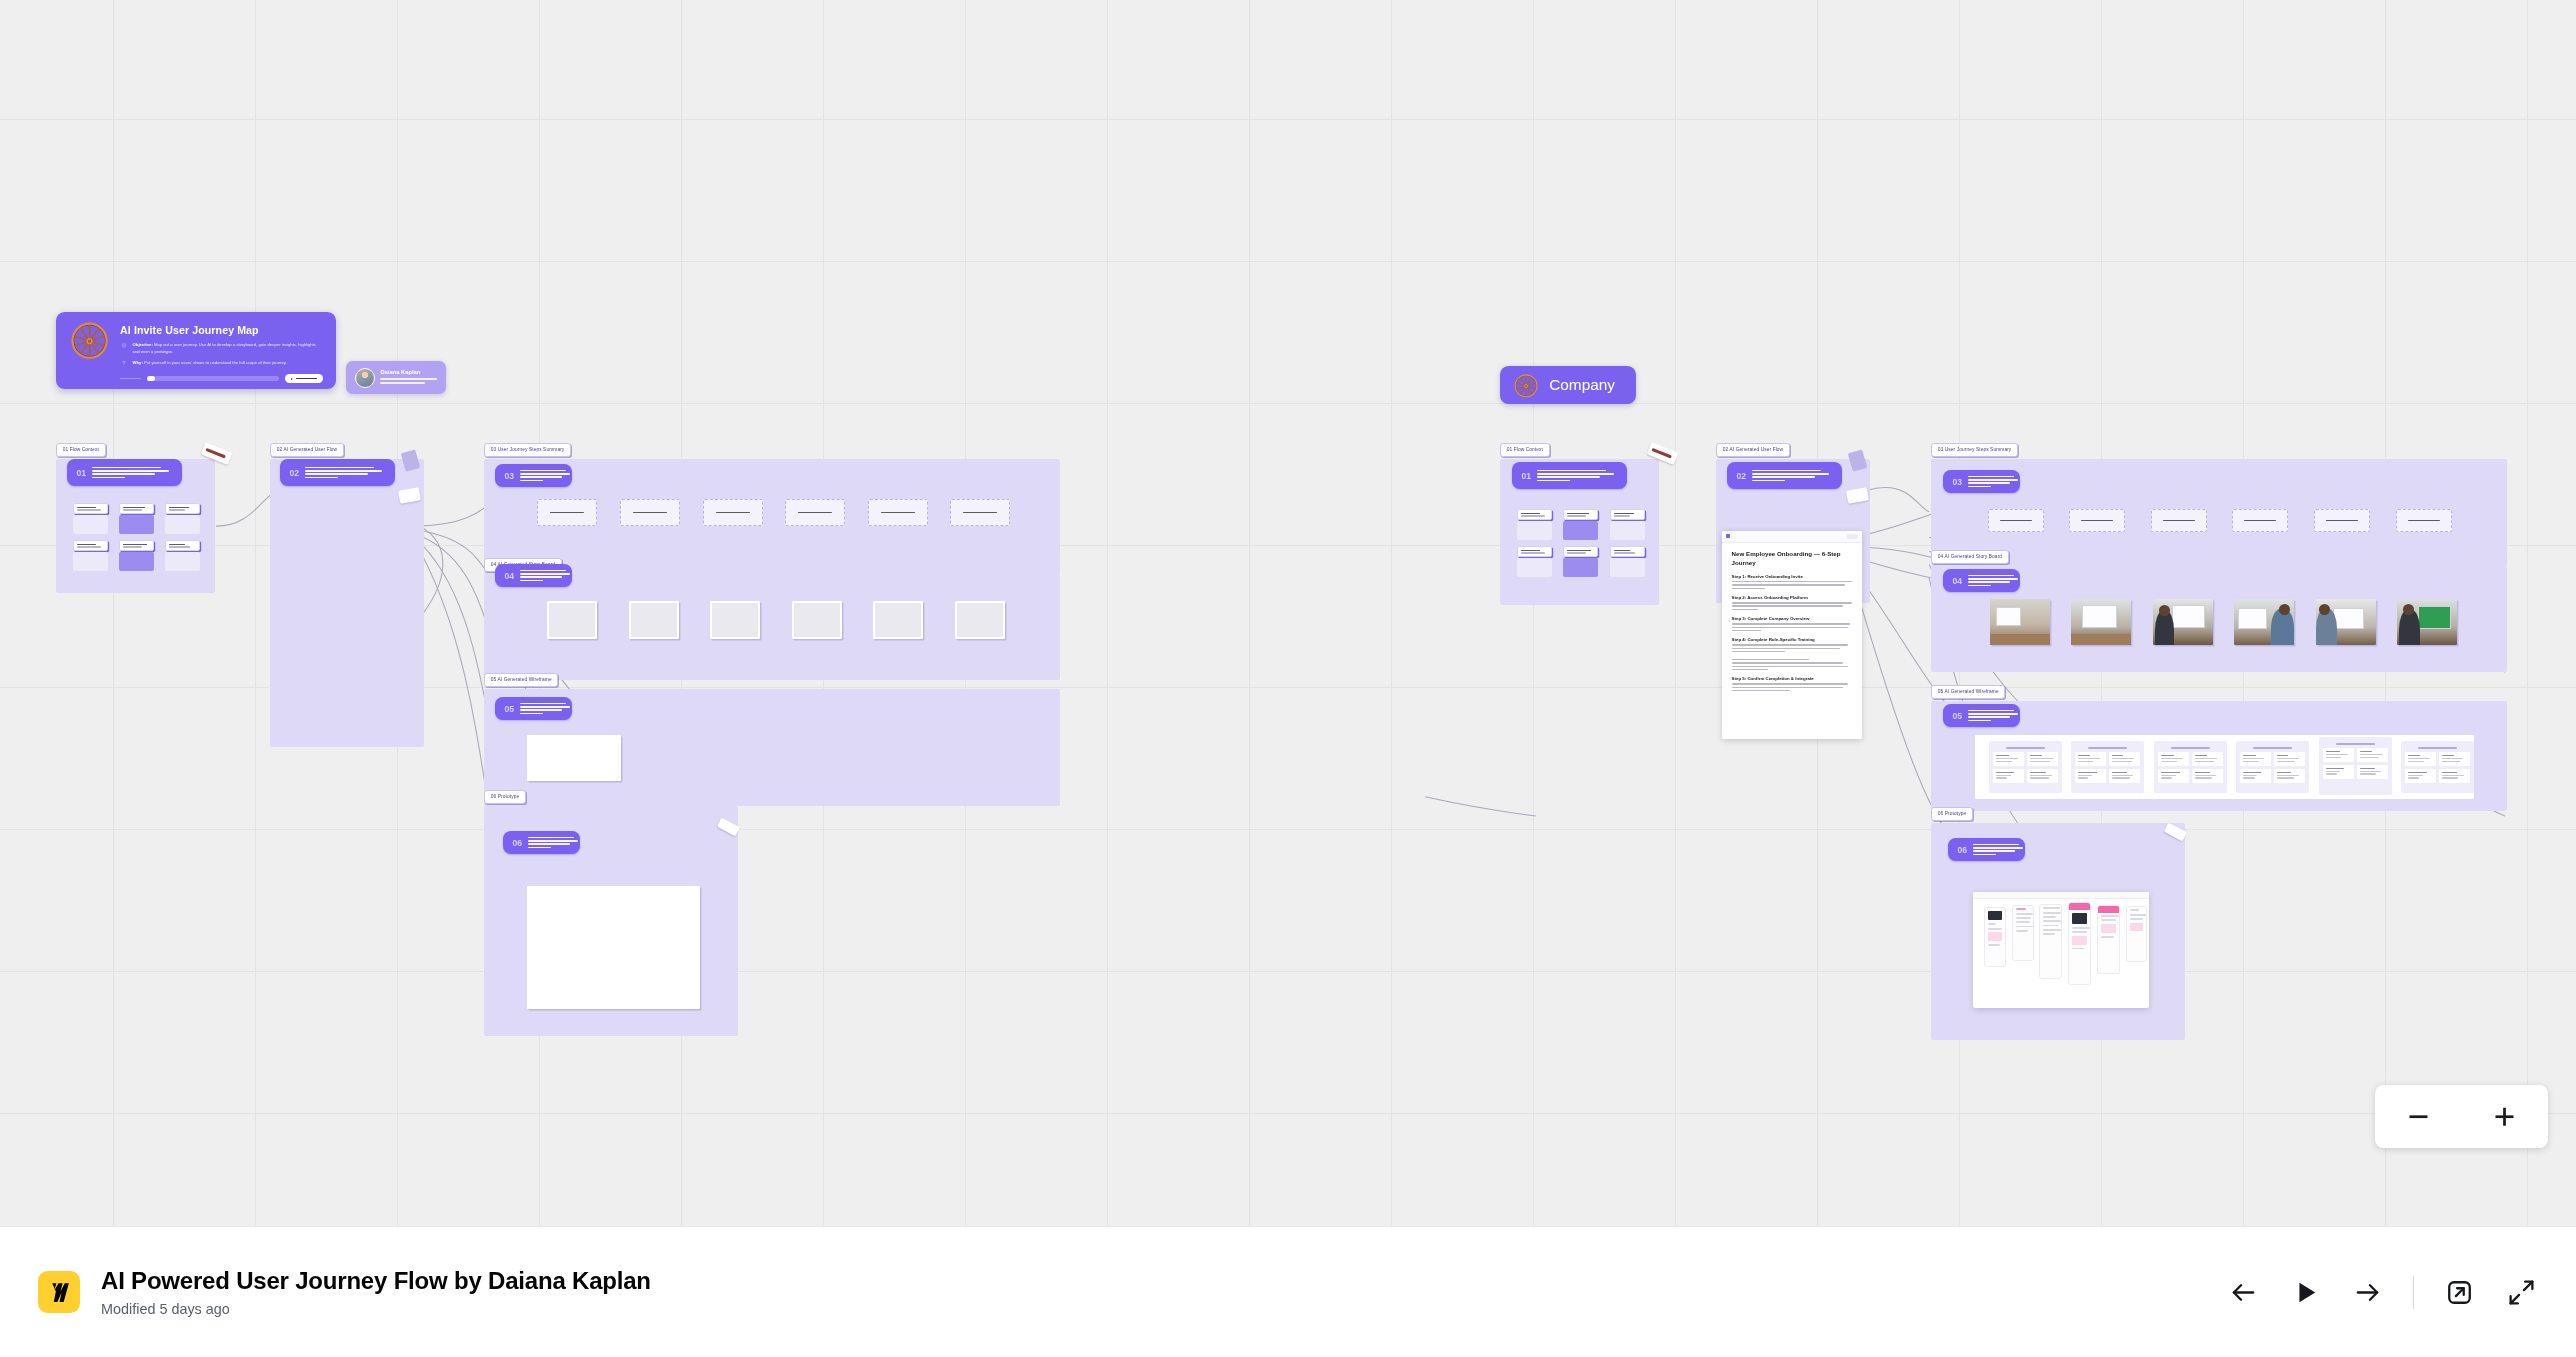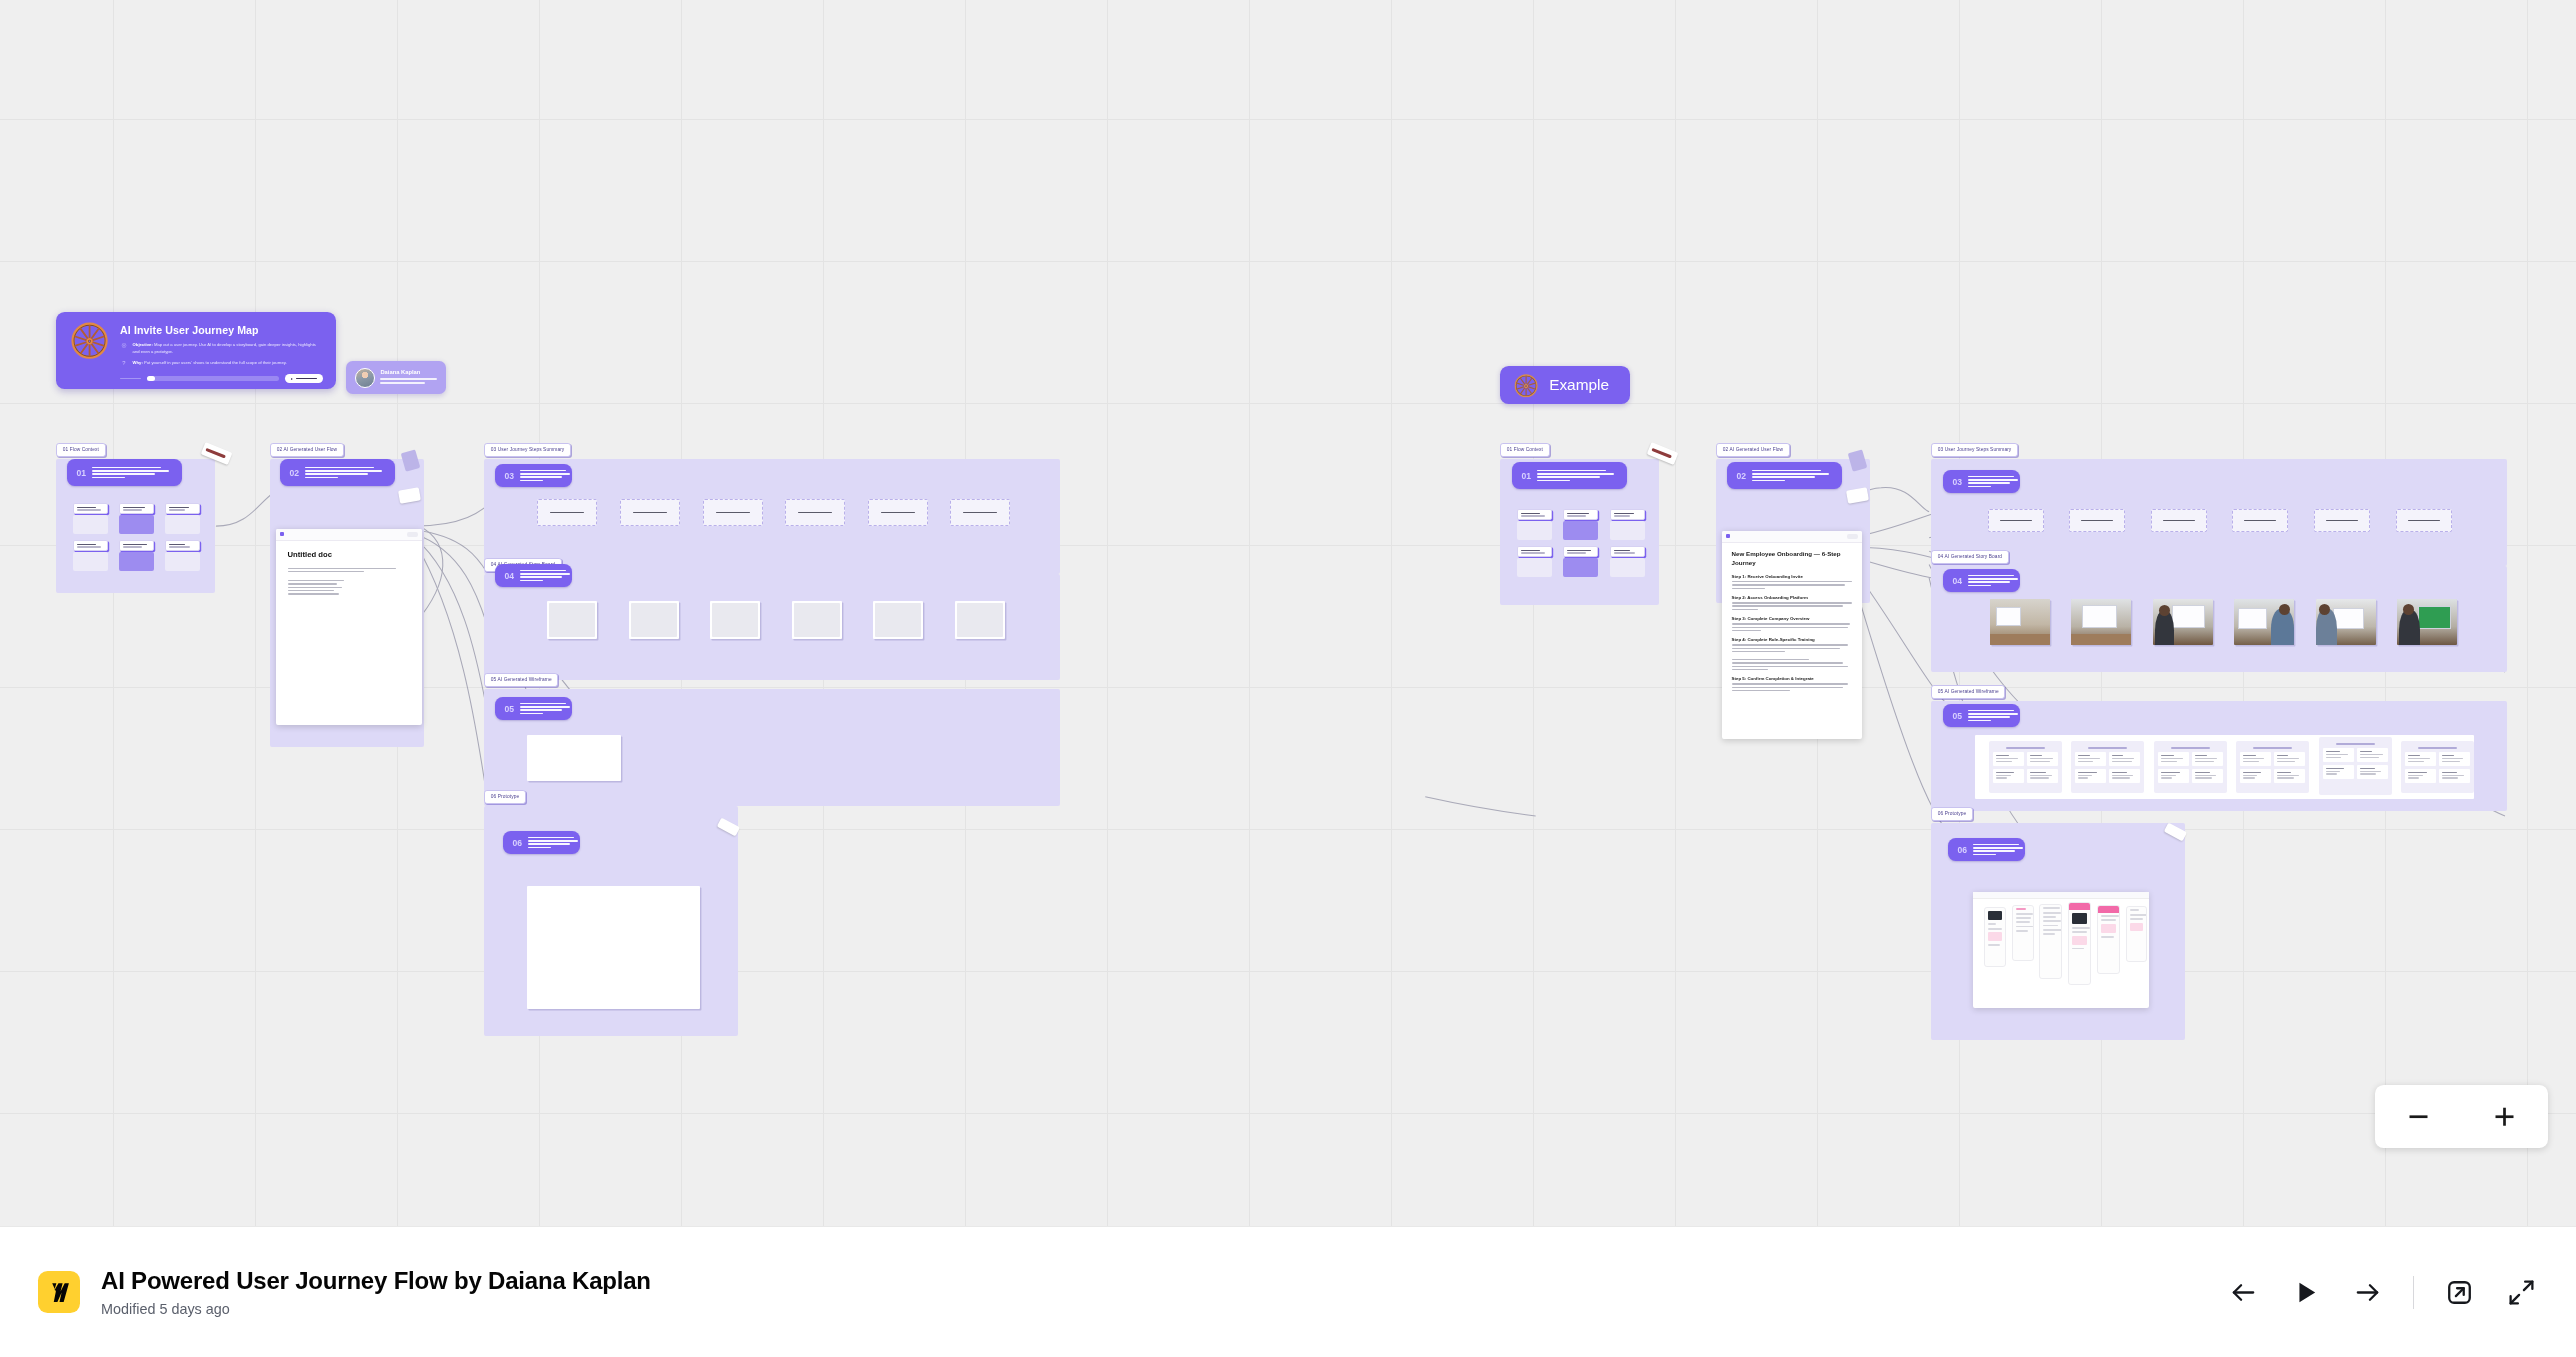--- a/index.html
+++ b/index.html
@@ -244,21 +244,21 @@
     <div class="av"></div>
     <div style="flex:1">
       <div class="nm">Daiana Kaplan</div>
       <div class="ln" style="width:100%"></div>
       <div class="ln" style="width:78%"></div>
     </div>
   </div>
 
   <div class="example" style="left:1500px; top:366px;">
     <span class="em">🛞</span>
-    <span class="lb">Example</span>
+    <span class="lb">Company</span>
   </div>
 
   <div class="frame" style="left:56px; top:459px; width:159px; height:134px;">
     <div class="frame-title">01 Flow Context</div>
   </div>
   <div class="num-pill" style="left:67px; top:459px; width:115px; height:27px;">
     <span class="num">01</span>
     <span class="lines">
       <i style="width:69px"></i>
         <i style="width:77px"></i>
@@ -325,38 +325,20 @@
         <i style="width:77px"></i>
         <i style="width:63px"></i>
         <i style="width:33px"></i>
     </span>
   </div>
 
   <div class="deco" style="left:403px; top:451px; width:15.4px; height:19px; background:#bcb4e8; transform:rotate(-16deg); border-radius:1.9px;"></div>
   <div class="deco" style="left:399px; top:489px; width:21px; height:13.4px; background:#fff; transform:rotate(-10deg);
               box-shadow:0 1px 1.9px rgba(0,0,0,.18); border-radius:1.9px;"></div>
 
-  <div class="doc" style="left:276px; top:529px; width:146px; height:196px;">
-    <div class="tb">
-      <span class="dot"></span>
-      <span><span class="t1"></span><span class="t2"></span></span>
-      <span class="pill"></span>
-    </div>
-    <div class="pg">
-      <div class="big">Untitled doc</div>
-      <span class="l" style="width:88%"></span>
-      <span class="l" style="width:62%"></span>
-      <div style="height:5.8px"></div>
-      <span class="l" style="width:46%"></span>
-      <span class="l" style="width:40%"></span>
-      <span class="l" style="width:44%"></span>
-      <span class="l" style="width:38%"></span>
-      <span class="l" style="width:42%"></span>
-    </div>
-  </div>
 
   <div class="frame" style="left:484px; top:459px; width:576px; height:115px;">
     <div class="frame-title">03 User Journey Steps Summary</div>
   </div>
   <div class="num-pill" style="left:495px; top:464px; width:77px; height:23px;">
     <span class="num">03</span>
     <span class="lines">
       <i style="width:46px"></i>
         <i style="width:50px"></i>
         <i style="width:42px"></i>

